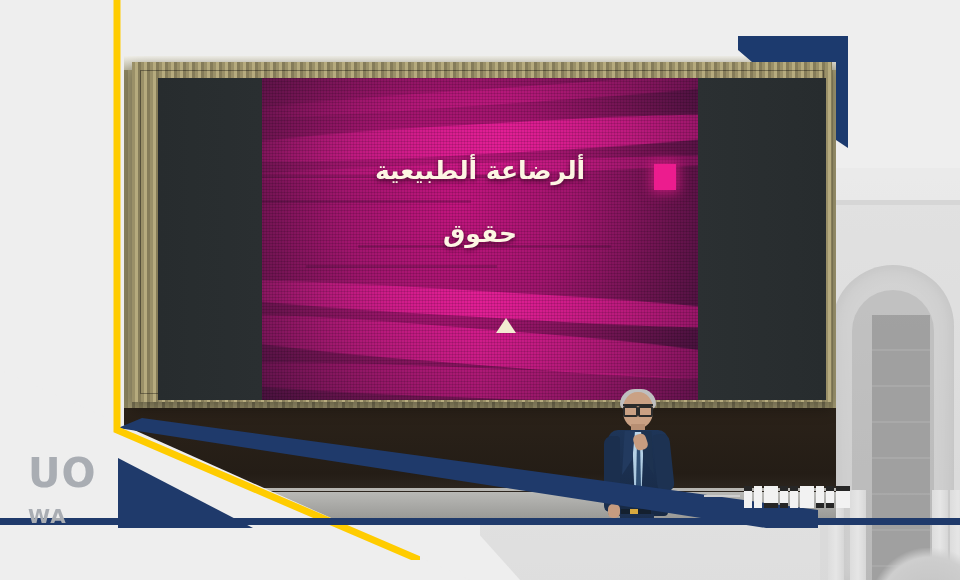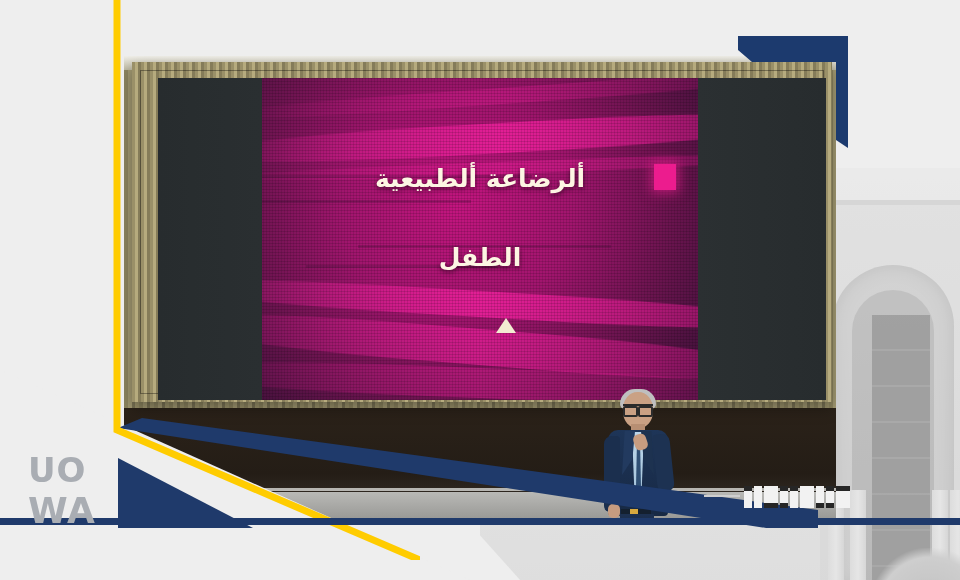--- a/index.html
+++ b/index.html
@@ -214,21 +214,21 @@
     color:#fdf6e3;
     font-family:"DejaVu Sans", sans-serif;
     text-shadow:0 2px 5px rgba(0,0,0,.55);
     line-height:1.55;
   }
   .slide-line{
     display:block;
     font-size:25px;
     font-weight:700;
     letter-spacing:1px;
-    padding:20px 0;
+    padding:12px 0;
   }
 
   
   .person{
     position:absolute; left:480px; top:336px; width:68px; height:182px;
     z-index:8;
   }
   .p-head{
     position:absolute; left:19px; top:0; width:30px; height:36px;
     background:#caa184; border-radius:48% 48% 46% 46%;
@@ -367,22 +367,22 @@
 
   
   .uowa{
     position:absolute; left:28px; top:455px; z-index:12;
     color:#a9adb3;
     line-height:.92;
     font-family:"DejaVu Sans", sans-serif;
     font-weight:700;
     letter-spacing:1px;
   }
-  .uowa-row{ display:block; font-size:34px; }
-  .uowa-row.r2{ font-size:36px; margin-top:8px;text-align:right; }
+  .uowa-row{ display:block; font-size:40px; }
+  .uowa-row.r2{ font-size:20px; margin-top:15px; }
 </style>
 </head>
 <body>
 
 <div id="canvas">
 
   <div class="bg-building">
     <div class="bld-wall"></div>
     <div class="win w3"></div>
     <div class="win w4"></div>
@@ -424,21 +424,21 @@
           <div class="band b2"></div>
           <div class="band b3"></div>
           <div class="band b4"></div>
           <div class="hot-square"></div>
         </div>
 
         <div class="tiny-tri"></div>
 
         <div class="slide-text">
           <span class="slide-line">ألرضاعة ألطبيعية</span>
-          <span class="slide-line">الطفل</span>
+          <span class="slide-line">حقوق</span>
         </div>
 
         <div class="screen-scan"></div>
         <div class="screen-pixgrid"></div>
         <div class="screen-dark-left"></div>
         <div class="screen-dark-right"></div>
       </div>
     </div>
 
     <div class="person">

